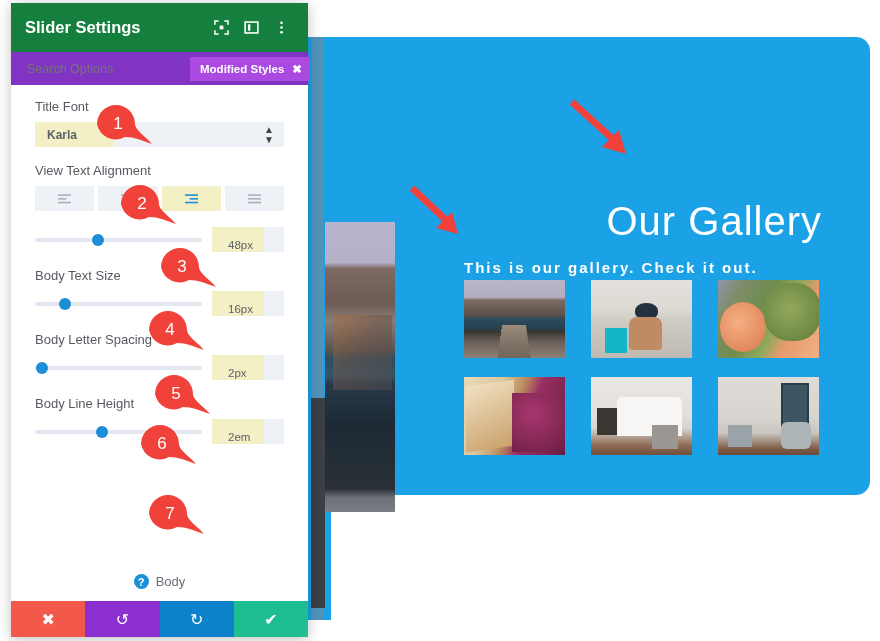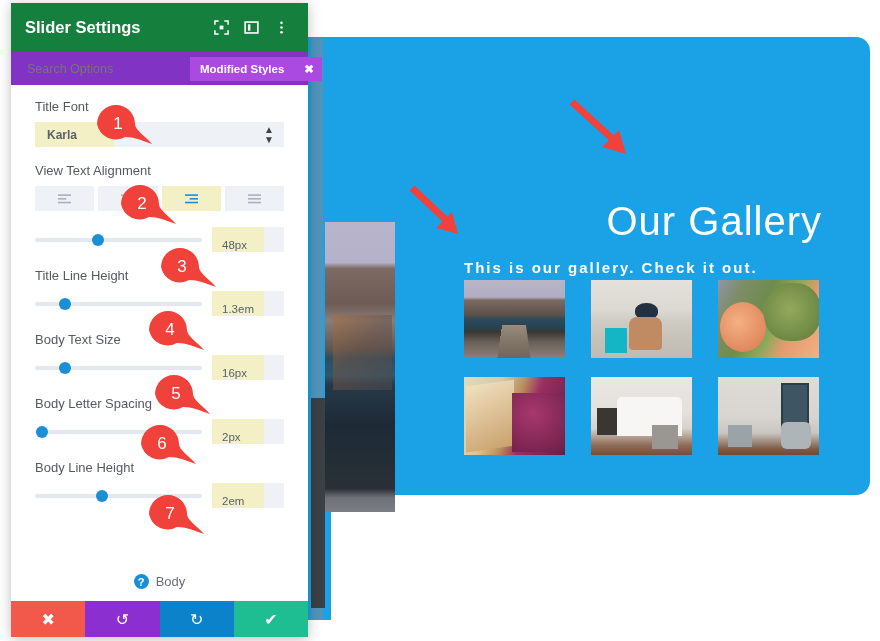--- a/index.html
+++ b/index.html
@@ -114,21 +114,21 @@
   #panel-search-row{
     background:#8133c4;height:33px;flex:none;
     display:flex;align-items:center;padding:0 14px;
   }
   #search-input{
     flex:1;background:transparent;border:0;outline:none;
     color:#bef264;font-size:12.5px;font-family:inherit;
   }
   #modified-styles-badge{
     background:#ab4ae0;color:#fff;font-size:11.5px;font-weight:bold;
-    padding:5px 8px 5px 10px;display:flex;align-items:center;gap:20px;
+    padding:5px 8px 5px 10px;display:flex;align-items:center;gap:8px;
     cursor:pointer;white-space:nowrap;
   }
   #panel-body{flex:1;overflow:hidden;padding:14px 24px 0 24px;position:relative;}
   .field{margin-bottom:16px;}
   .field-label{font-size:13px;color:#555a60;margin-bottom:8px;font-weight:normal;}
   
   .select-wrap{
     position:relative;height:25px;background:#eef1f6;display:flex;align-items:center;
     cursor:pointer;
   }
@@ -154,21 +154,21 @@
   }
   .slider-thumb{
     position:absolute;top:50%;width:12px;height:12px;border-radius:50%;
     background:#1a8fd6;transform:translate(-50%,-50%);
   }
   .value-box{
     position:relative;width:72px;height:25px;background:#eef1f6;flex:none;
     display:flex;align-items:center;cursor:text;
   }
   .value-hl{position:absolute;left:0;top:0;height:100%;width:52px;background:#f2f0c4;}
-  .value-text{position:relative;padding-left:10px;font-size:11.5px;color:#5d6169;margin-top:10px;}
+  .value-text{position:relative;padding-left:16px;font-size:11.5px;color:#5d6169;margin-top:10px;}
   #help-row{
     position:absolute;left:0;right:0;bottom:12px;
     display:flex;align-items:center;justify-content:center;gap:7px;
     font-size:13px;color:#6a6f76;cursor:pointer;
   }
   #help-icon{width:15px;height:15px;border-radius:50%;background:#1a8fd6;color:#fff;
     font-size:11px;font-weight:bold;display:flex;align-items:center;justify-content:center;}
   
   #panel-actions{height:36px;flex:none;display:flex;}
   .action-btn{flex:1;display:flex;align-items:center;justify-content:center;
@@ -330,32 +330,20 @@
         <div class="slider-track">
           <div class="slider-thumb" style="left:38%"></div>
         </div>
         <div class="value-box">
           <div class="value-hl"></div>
           <div class="value-text">48px</div>
         </div>
       </div>
     </div>
 
-    <div class="field">
-      <div class="field-label">Title Line Height</div>
-      <div class="slider-row">
-        <div class="slider-track">
-          <div class="slider-thumb" style="left:18%"></div>
-        </div>
-        <div class="value-box">
-          <div class="value-hl"></div>
-          <div class="value-text">1.3em</div>
-        </div>
-      </div>
-    </div>
 
     <div class="field">
       <div class="field-label">Body Text Size</div>
       <div class="slider-row">
         <div class="slider-track">
           <div class="slider-thumb" style="left:18%"></div>
         </div>
         <div class="value-box">
           <div class="value-hl"></div>
           <div class="value-text">16px</div>

